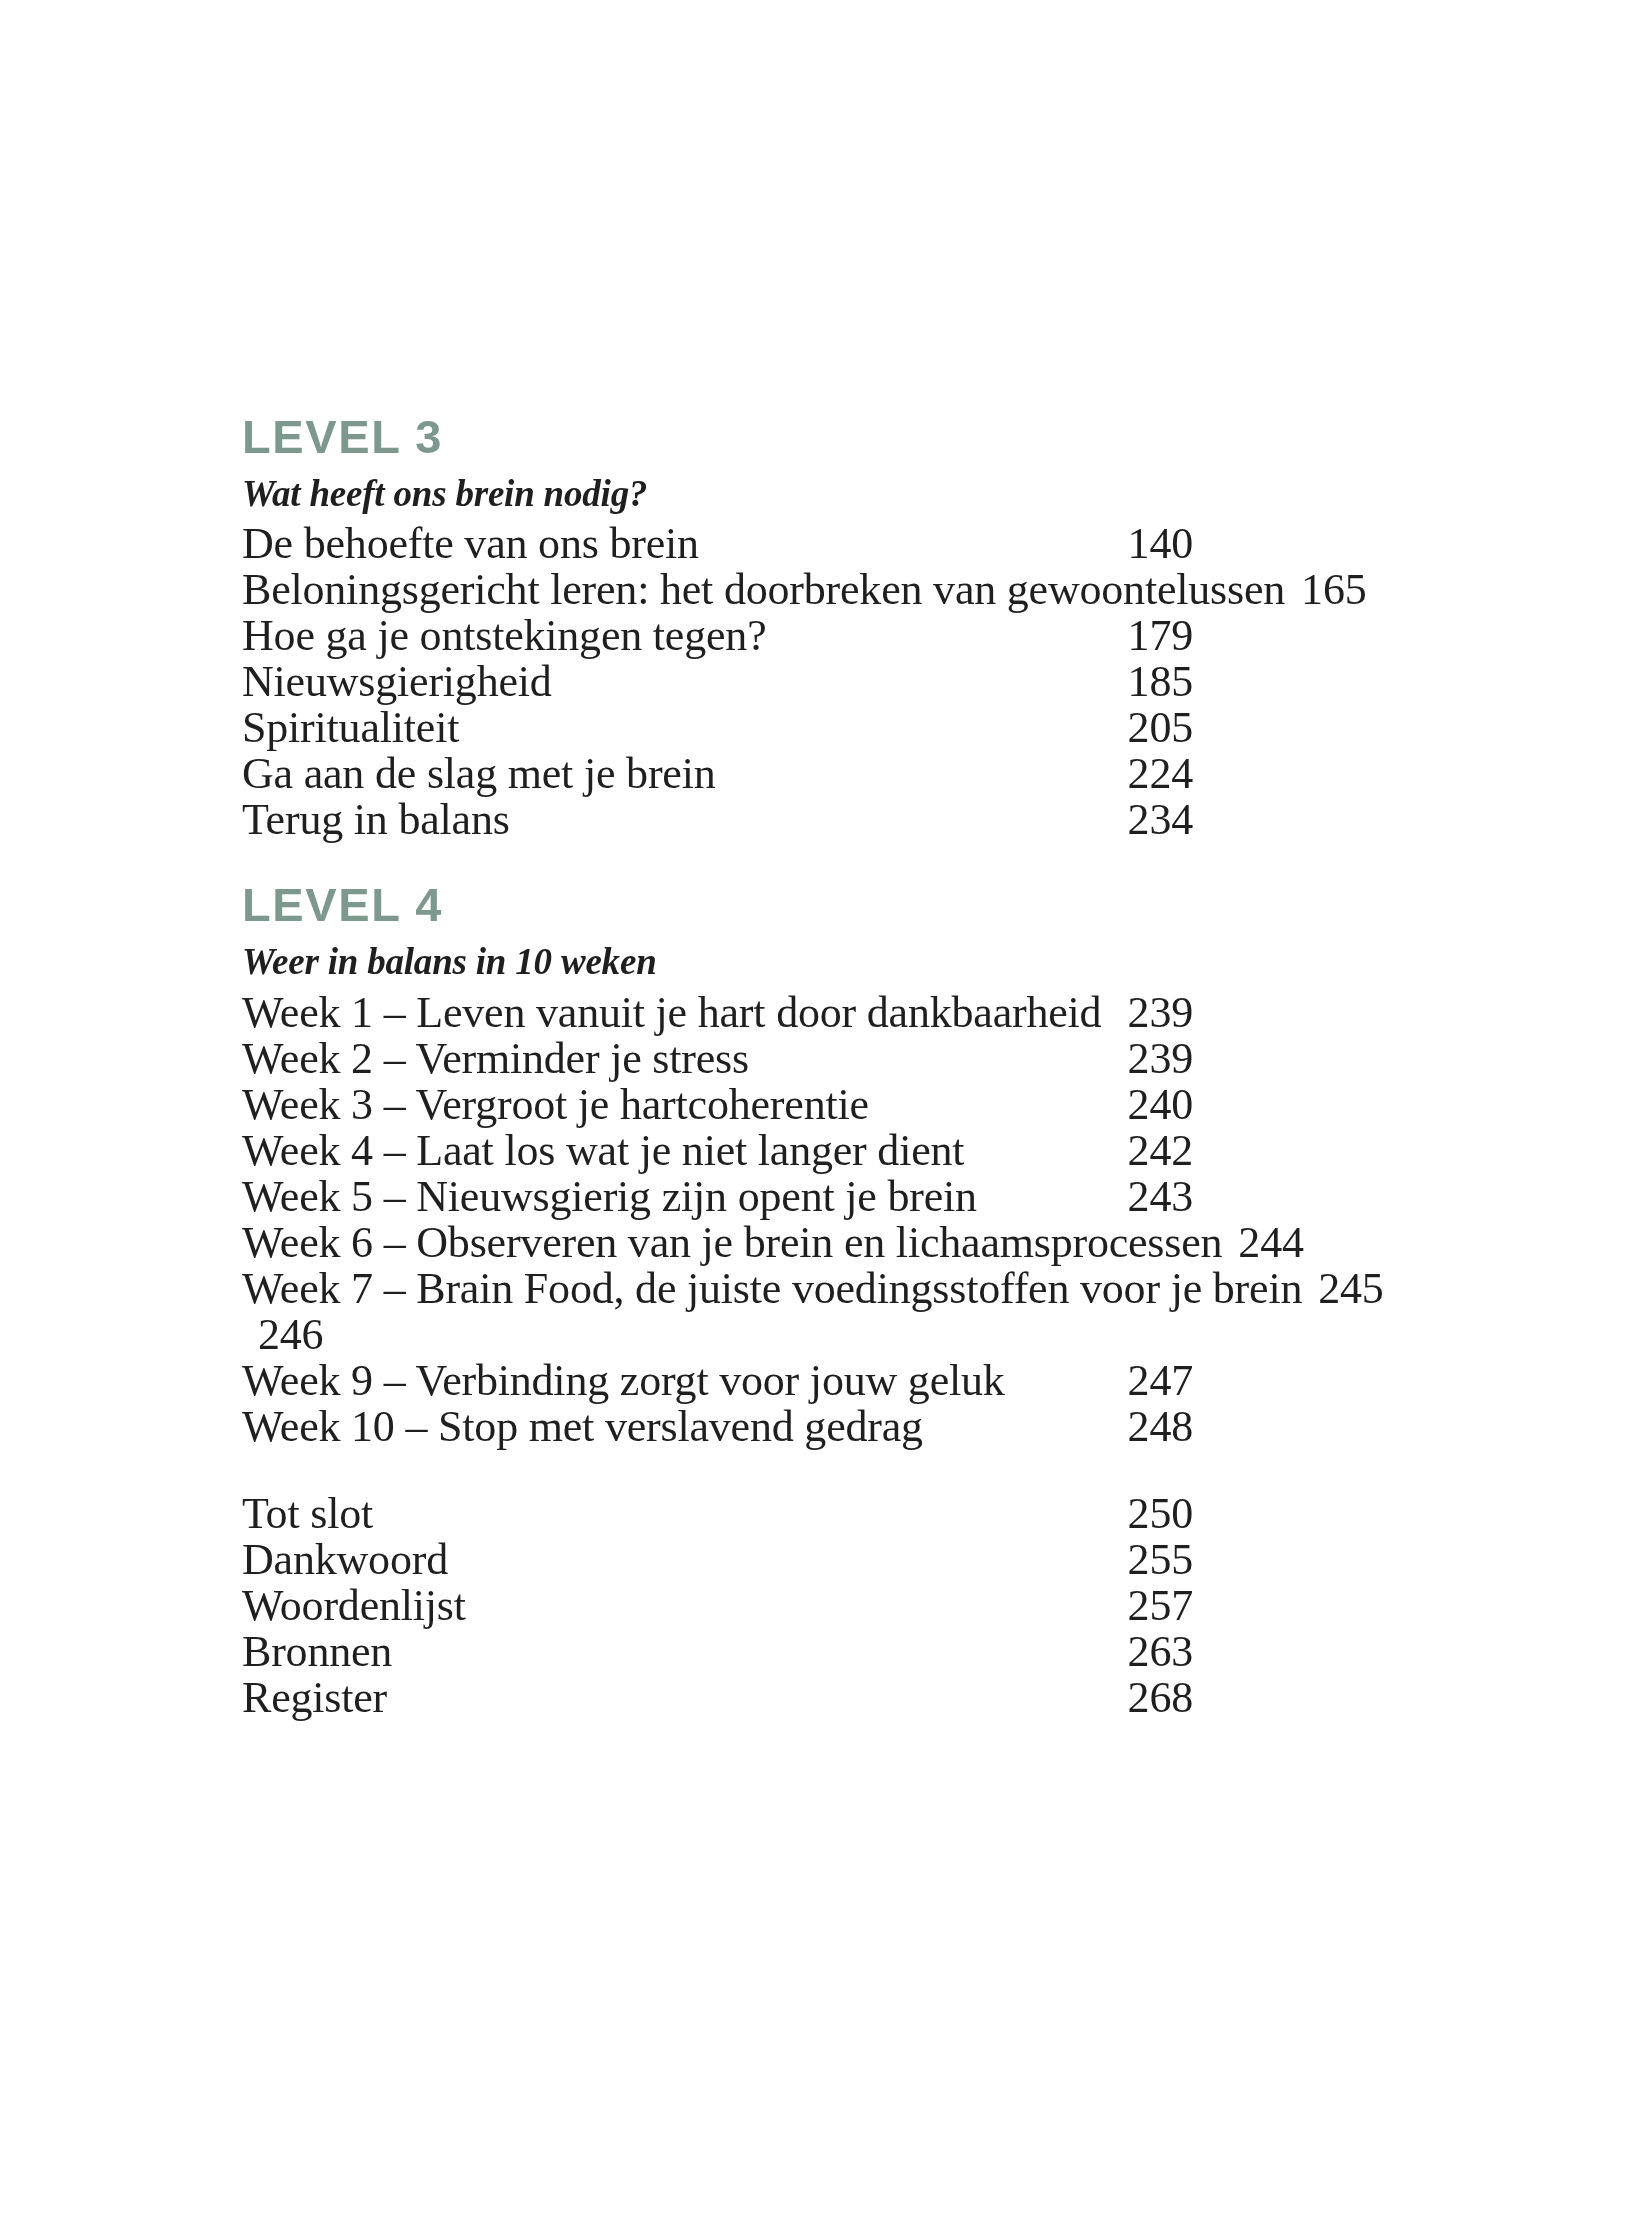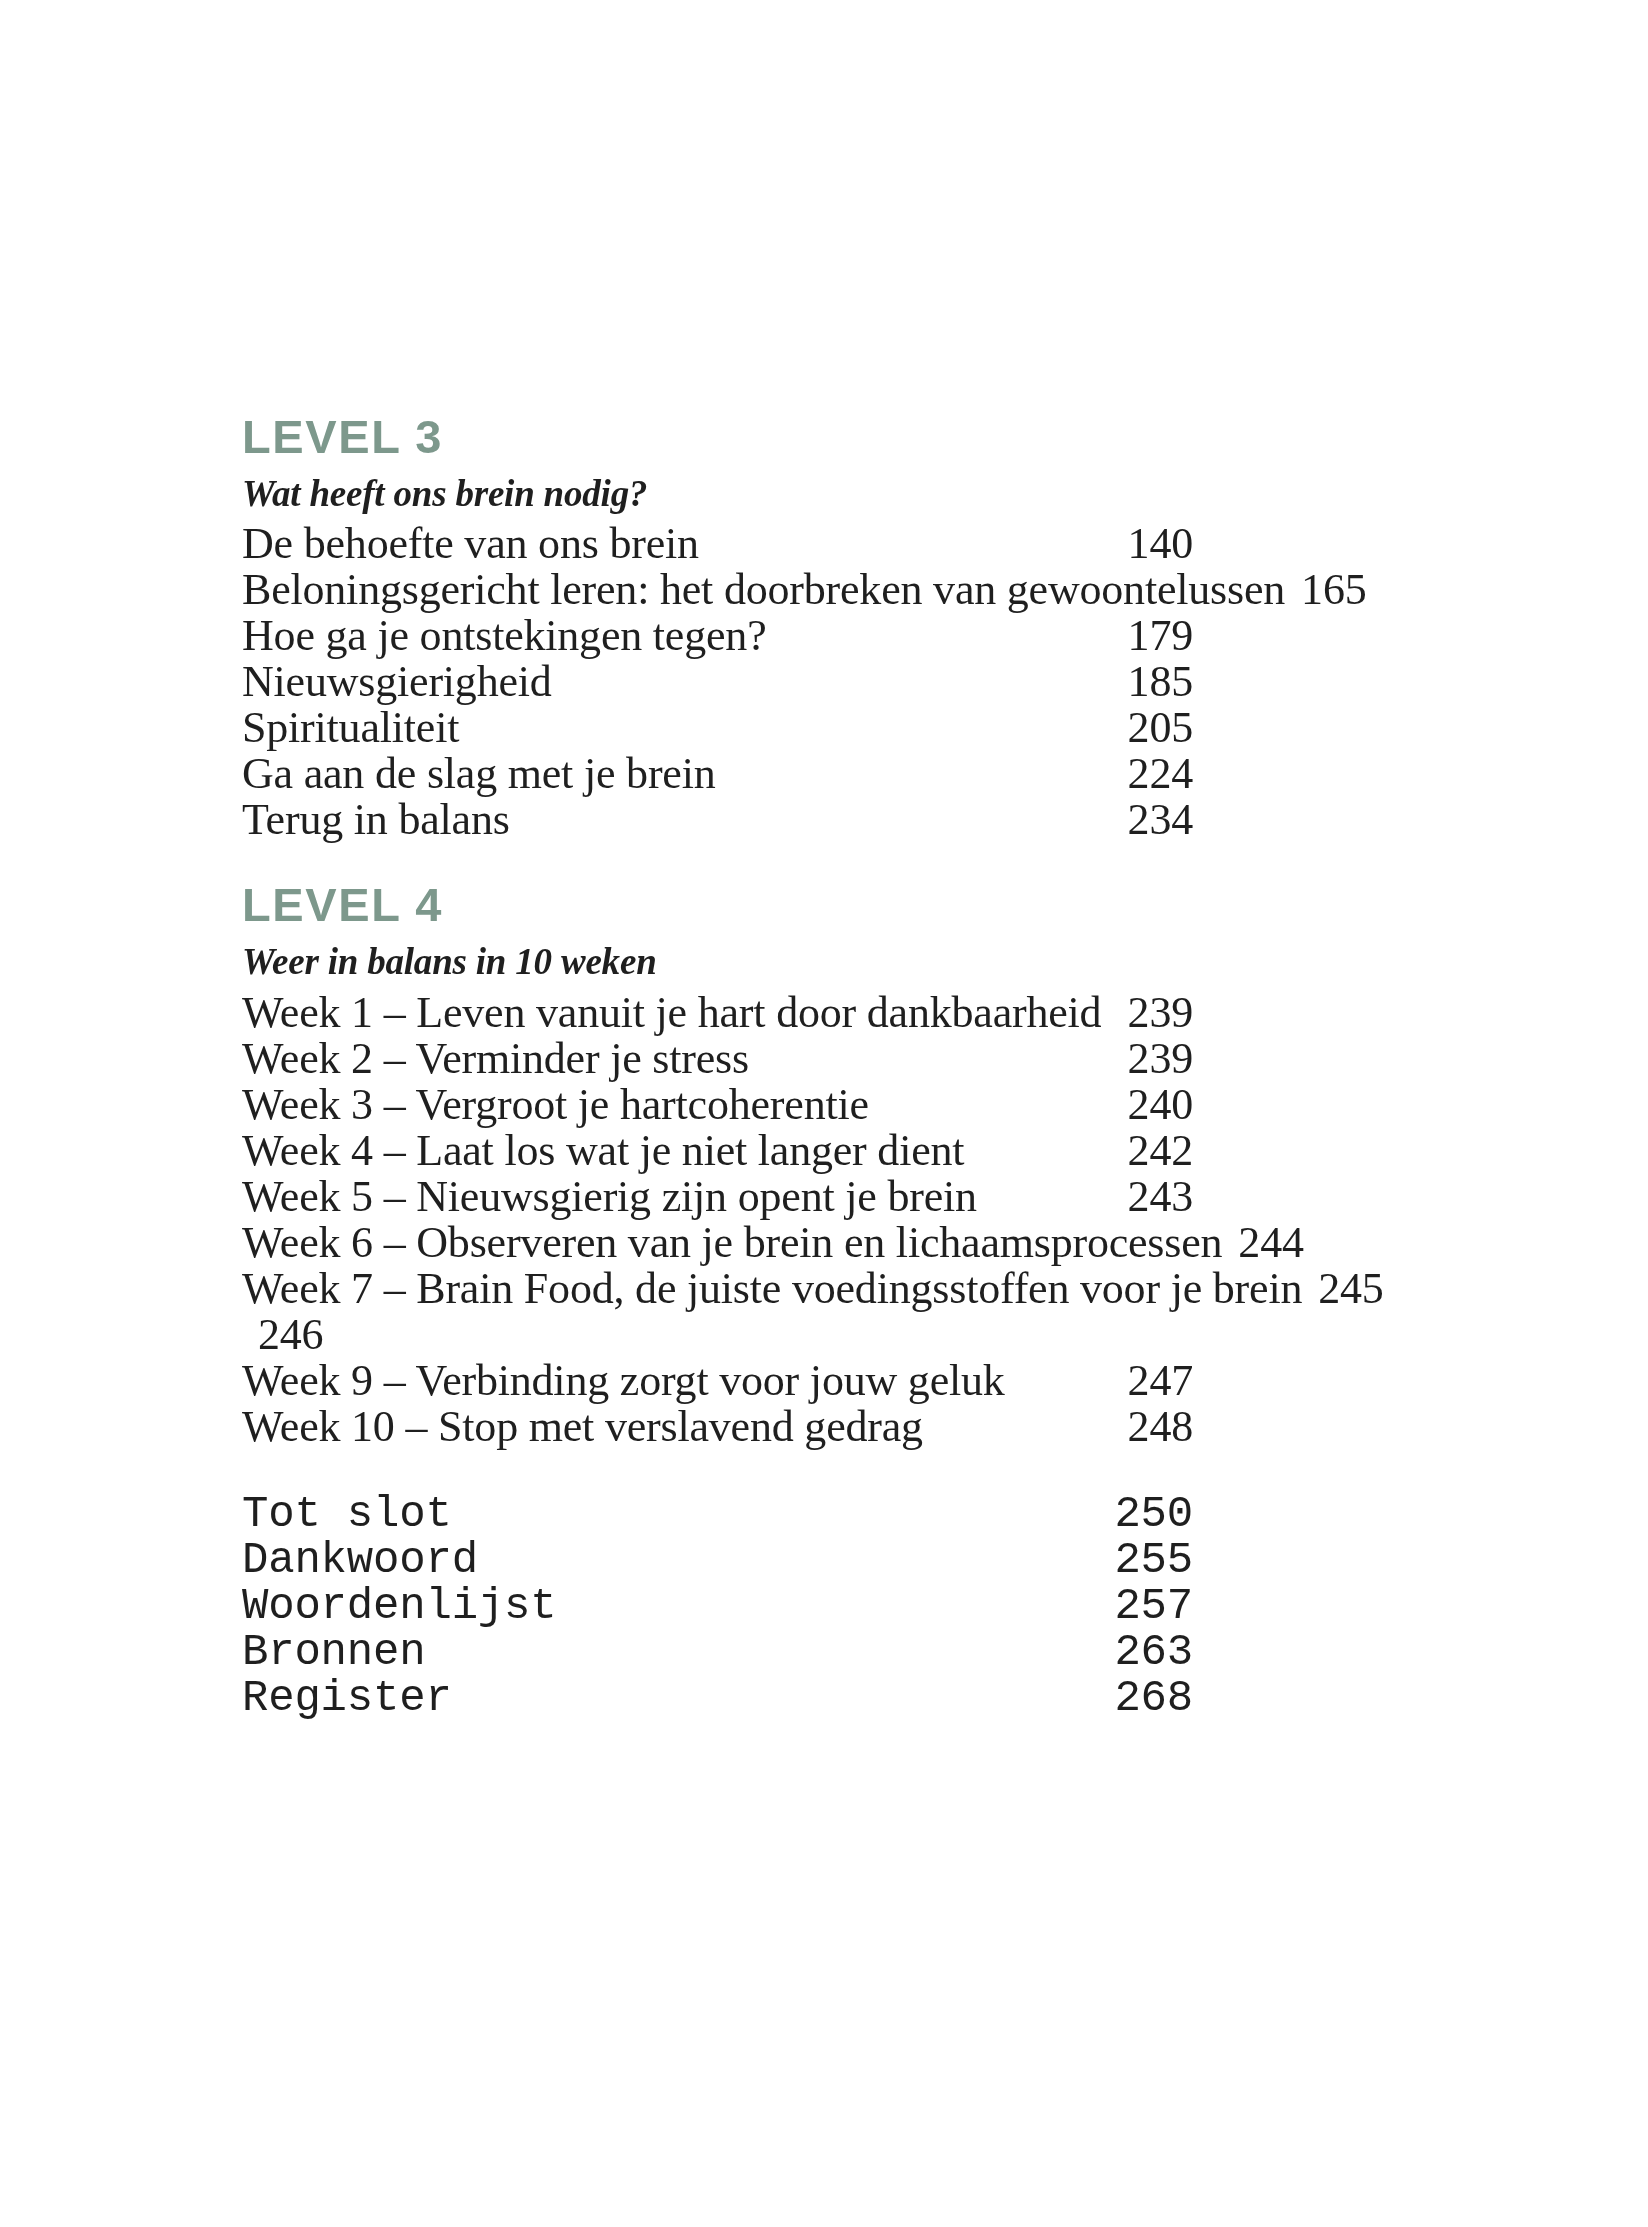--- a/index.html
+++ b/index.html
@@ -44,21 +44,20 @@
     line-height: 46px;
     letter-spacing: -0.2px;
     color: #1f1f1f;
     font-style: italic;
   }
   .entries {
     margin-top: 4.8px;
   }
   .backmatter {
     margin-top: 41px;
-    font-family: Liberation Mono, monospace;
   }
   .row {
     display: flex;
     justify-content: space-between;
     align-items: baseline;
     font-size: 44px;
     line-height: 46px;
     letter-spacing: -0.2px;
   }
   .row .title {

